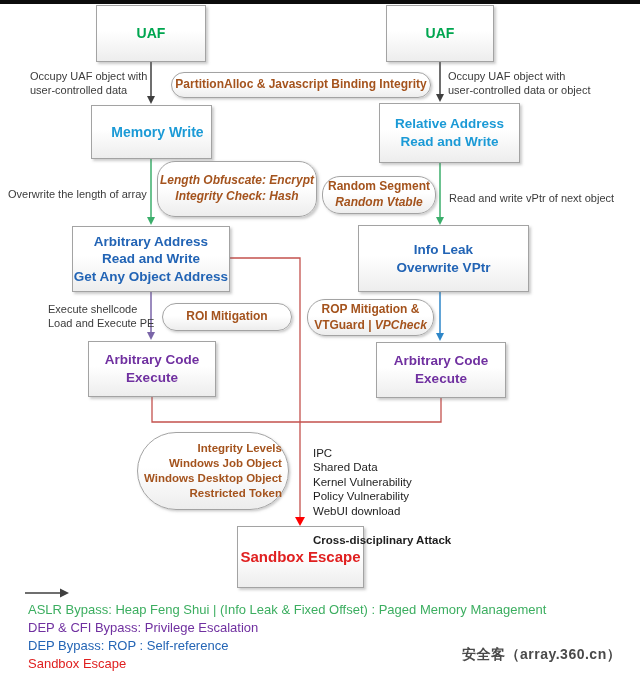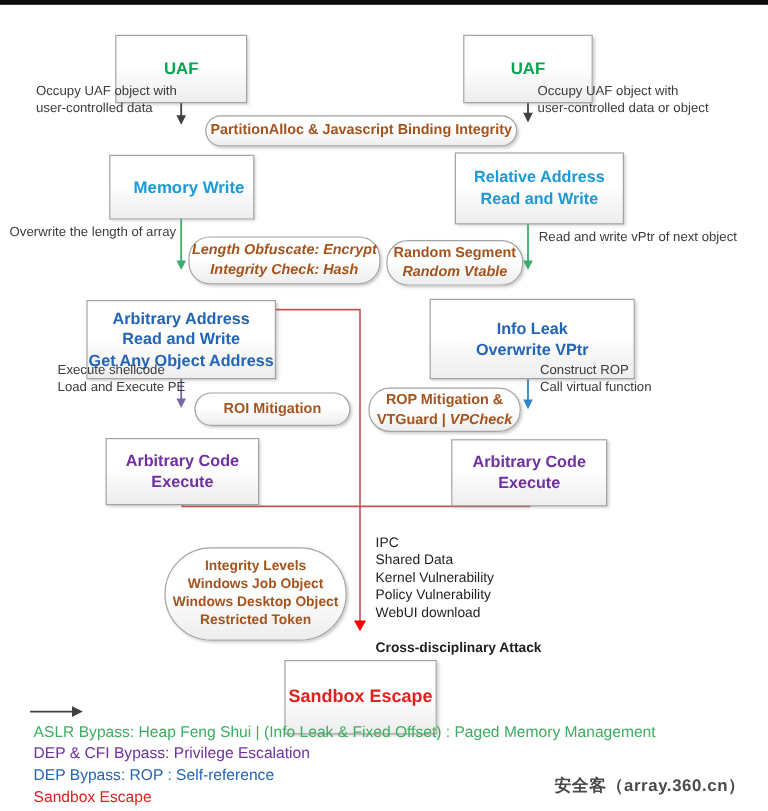--- a/index.html
+++ b/index.html
@@ -8,38 +8,37 @@
     background:#ffffff;font-family:"Liberation Sans",sans-serif;
   }
   .topbar{position:absolute;left:0;top:0;width:640px;height:4px;background:#0c0c0c;}
   .overlay{position:absolute;left:0;top:0;width:640px;height:676px;pointer-events:none;}
   .node,.pill{
     box-sizing:border-box;position:absolute;display:flex;align-items:center;justify-content:center;
     text-align:center;font-weight:700;white-space:pre-line;line-height:1.3;
     border:1.4px solid #a3a3a3;
     background:linear-gradient(180deg,#ffffff 45%,#ededed 100%);
     box-shadow:1.5px 1.5px 2.5px rgba(110,110,110,0.35);
-    margin-top:24px;
   }
   .pill{border-radius:18px;}
   .lbl{position:absolute;font-size:11px;line-height:13.5px;color:#3b3b3b;white-space:pre-line;}
   .it{font-style:italic;}
   
   .uaf-l{left:96px;top:5px;width:110px;height:57px;font-size:14px;}
   .uaf-r{left:386px;top:5px;width:108px;height:57px;font-size:14px;}
   .mem{left:91px;top:105px;width:121px;height:54px;font-size:14px;}
   .rel{left:379px;top:103px;width:141px;height:60px;font-size:13.5px;}
   .arb{left:72px;top:226px;width:158px;height:66px;font-size:13.5px;}
   .il{left:358px;top:225px;width:171px;height:67px;font-size:13.5px;}
   .ace-l{left:88px;top:341px;width:128px;height:56px;font-size:13.5px;}
   .ace-r{left:376px;top:342px;width:130px;height:56px;font-size:13.5px;}
   .sbx{left:237px;top:526px;width:127px;height:62px;font-size:15px;}
   
   .p-part{left:171px;top:72px;width:260px;height:26px;font-size:12px;}
-  .p-len{left:157px;top:173px;width:160px;height:40px;font-size:12px;font-style:italic;}
+  .p-len{left:157px;top:161px;width:160px;height:56px;font-size:12px;font-style:italic;}
   .p-rand{left:322px;top:176px;width:114px;height:38px;font-size:12px;}
   .p-roi{left:162px;top:303px;width:130px;height:28px;font-size:12px;}
   .p-rop{left:307px;top:299px;width:127px;height:37px;font-size:12px;}
   .p-int{left:137px;top:432px;width:152px;height:78px;font-size:11.5px;border-radius:40px;}
   
   .lbl-occ-l{left:30px;top:70px;}
   .lbl-occ-r{left:448px;top:70px;}
   .lbl-ovw{left:8px;top:188px;}
   .lbl-vptr{left:449px;top:192px;}
   .lbl-shell{left:48px;top:303px;}
@@ -119,35 +118,33 @@
   <div class="pill p-part" style="color: rgb(164, 83, 29);">PartitionAlloc &amp; Javascript Binding Integrity</div>
   <div class="pill p-len" style="color: rgb(164, 83, 29);">Length Obfuscate: Encrypt
 Integrity Check: Hash</div>
   <div class="pill p-rand" style="color: rgb(164, 83, 29);">
     <div><span>Random Segment</span><br><span class="it">Random Vtable</span></div>
   </div>
   <div class="pill p-roi" style="color: rgb(164, 83, 29);">ROI Mitigation</div>
   <div class="pill p-rop" style="color: rgb(164, 83, 29);">
     <div><span>ROP Mitigation &amp;</span><br><span>VTGuard | </span><em>VPCheck</em></div>
   </div>
-  <div class="pill p-int" style="color: rgb(164, 83, 29);">Integrity Levels
+  <div class="pill p-int" style="color: rgb(164, 83, 29); text-align: right;">Integrity Levels
 Windows Job Object
 Windows Desktop Object
 Restricted Token</div>
 
   <div class="lbl lbl-occ-l" style="color: rgb(59, 59, 59);">Occupy UAF object with
 user-controlled data</div>
   <div class="lbl lbl-occ-r" style="color: rgb(59, 59, 59);">Occupy UAF object with
 user-controlled data or object</div>
   <div class="lbl lbl-ovw" style="color: rgb(59, 59, 59);">Overwrite the length of array</div>
   <div class="lbl lbl-shell" style="color: rgb(59, 59, 59);">Execute shellcode
 Load and Execute PE</div>
   <div class="lbl lbl-vptr" style="color: rgb(59, 59, 59);">Read and write vPtr of next object</div>
-  <div class="lbl lbl-rop" style="color: rgb(59, 59, 59);">Construct ROP
-Call virtual function</div>
 
   <div class="vectors" style="color: rgb(30, 30, 30);">
     <div>IPC
 Shared Data
 Kernel Vulnerability
 Policy Vulnerability
 WebUI download</div>
     <div class="bold">Cross-disciplinary Attack</div>
   </div>
 

